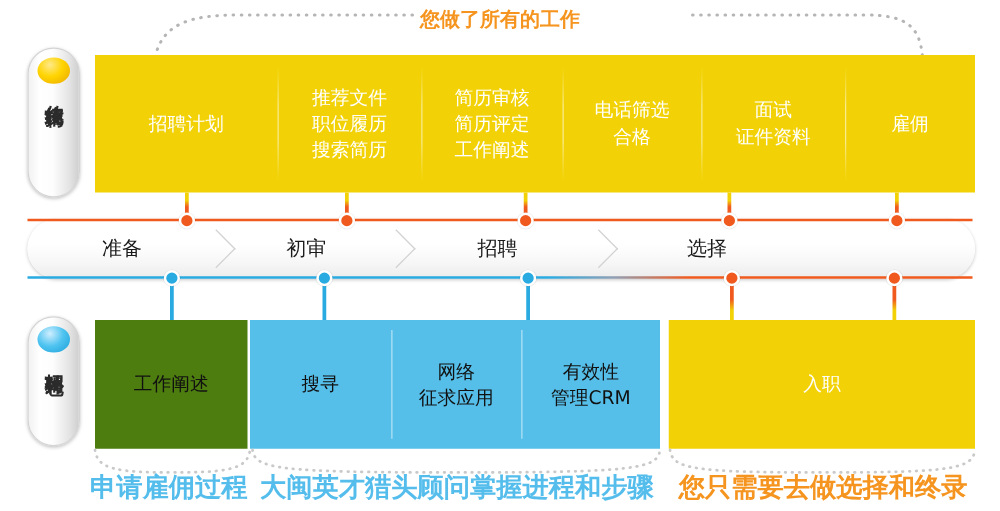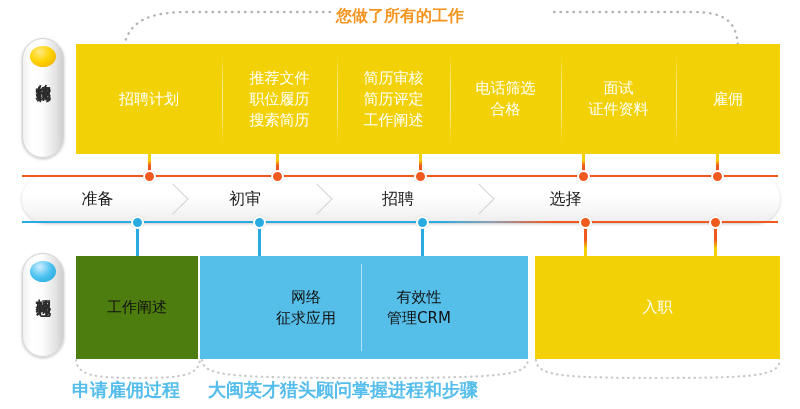--- a/index.html
+++ b/index.html
@@ -197,21 +197,21 @@
   #box-light  { left: 76px;  width: 122px; background: #4d7c0f; }
   #box-mid    { left: 200px; width: 328px; background: #56bfe9; }
   #box-yellow { left: 535px; width: 245px; background: #f2d207; }
   #box-light .bot-cell, #box-mid .bot-cell { color: #111111; }
   #box-yellow .bot-cell { color: #ffffff; }
 
   
   .caption {
     position: absolute;
     top: 378px;
-    font-size: 18px;
+    font-size: 21px;
     font-weight: bold;
     white-space: nowrap;
     line-height: 24px;
   }
   .caption.blue   { color: #54bdec; }
   .caption.orange { color: #f5941e; }
   #cap-1 { left: 72px; }
   #cap-2 { left: 208px; }
   #cap-3 { left: 543px; }
 </style>
@@ -310,20 +310,23 @@
     <div class="badge-text">招聘外包</div>
   </div>
 
   <div class="bot-box" id="box-light">
     <div class="bot-cell" style="width:122px">
       <span>工作阐述</span>
     </div>
   </div>
 
   <div class="bot-box" id="box-mid">
+    <div class="bot-cell" style="width:118px">
+      <span>搜寻</span>
+    </div>
     <div class="bot-cell" style="width:110px">
       <span>网络</span>
       <span>征求应用</span>
     </div>
     <div class="bot-cell" style="width:116px">
       <span>有效性</span>
       <span>管理CRM</span>
     </div>
   </div>
 
@@ -338,14 +341,15 @@
   </svg>
   <svg class="arc-svg" style="left:200px; top:358px;" width="330" height="22" viewBox="0 0 330 22">
     <path d="M2 2 C 4 17, 22 20, 165 20 C 308 20, 326 17, 328 2" fill="none" stroke="#c9c9c9" stroke-width="2.2" stroke-linecap="round" stroke-dasharray="0.5 5"></path>
   </svg>
   <svg class="arc-svg" style="left:534px; top:358px;" width="248" height="22" viewBox="0 0 248 22">
     <path d="M2 2 C 4 17, 20 20, 124 20 C 228 20, 244 17, 246 2" fill="none" stroke="#c9c9c9" stroke-width="2.2" stroke-linecap="round" stroke-dasharray="0.5 5"></path>
   </svg>
 
   <div class="caption blue" id="cap-1">申请雇佣过程</div>
   <div class="caption blue" id="cap-2">大闽英才猎头顾问掌握进程和步骤</div>
+  <div class="caption orange" id="cap-3">您只需要去做选择和终录</div>
 
 </div>
 
 </body></html>

